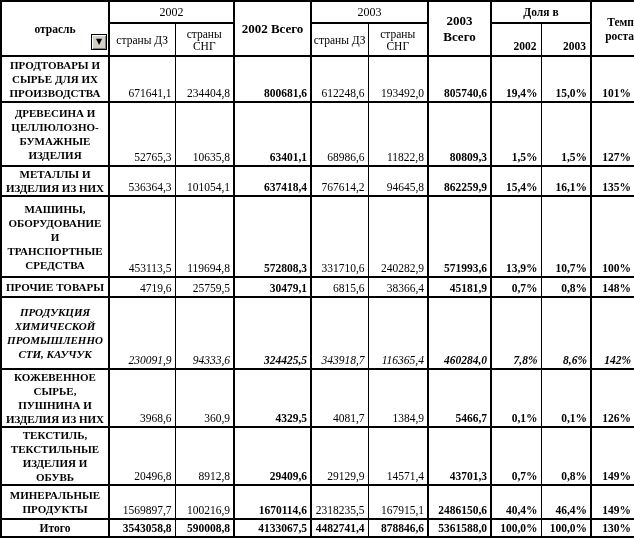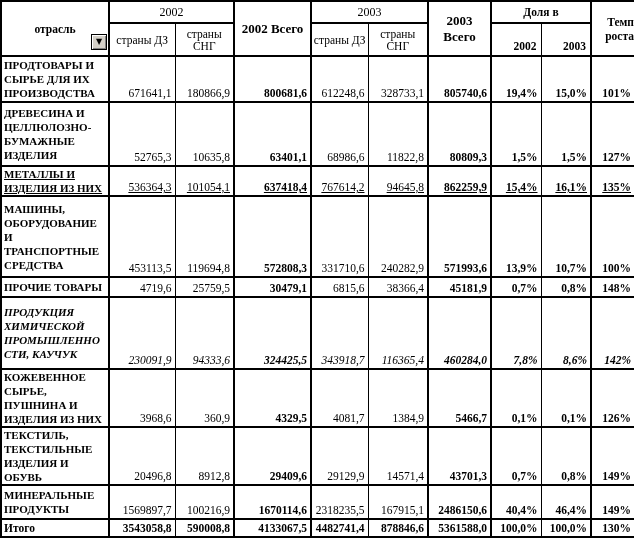--- a/index.html
+++ b/index.html
@@ -49,41 +49,41 @@
     border: 1px solid #000;
     box-shadow: inset 1px 1px 0 #ffffff, inset -1px -1px 0 #808080;
     display: flex; align-items: center; justify-content: center;
     cursor: pointer;
   }
   .dd-btn span { font-size: 8px; line-height: 8px; font-family: "DejaVu Sans", sans-serif; }
 
   
   td.lbl {
     font-weight: bold; font-size: 11px; line-height: 14px;
-    vertical-align: middle;
+    text-align: center; vertical-align: middle;
     padding: 0 2px; overflow-wrap: break-word; word-break: break-word;
   }
   td.num {
     font-size: 11.5px; text-align: right; vertical-align: bottom;
     padding: 0 3px 2px 0; white-space: nowrap;
   }
   td.b { font-weight: bold; }
   tbody td:nth-child(2), tbody td:nth-child(4), tbody td:nth-child(5),
   tbody td:nth-child(7), tbody td:nth-child(8), tbody td:nth-child(10) {
     border-left-width: 2px;
   }
   tr.total-row td { font-weight: bold; }
   tr.total-row td.lbl { font-size: 11.5px; }
 
   
   tr.hr1 { height: 22px; }
   tr.hr2 { height: 33px; }
   tr.r1 { height: 46px; }
   tr.r2 { height: 64px; }
-  tr.r3 { height: 30px; text-decoration: underline; }
+  tr.r3 { height: 30px; }
   tr.r4 { height: 81px; }
   tr.r5 { height: 20px; }
   tr.r6 { height: 72px; font-style: italic; }
   tr.r7 { height: 55px; }
   tr.r8 { height: 47px; }
   tr.r9 { height: 34px; }
   tr.r10 { height: 18px; }
 </style>
 </head>
 <body>
@@ -123,24 +123,24 @@
         <th>страны ДЗ</th>
         <th>страны СНГ</th>
         <th class="share-y">2002</th>
         <th class="share-y">2003</th>
       </tr>
     </thead>
     <tbody>
       <tr class="r1">
         <td class="lbl">ПРОДТОВАРЫ И СЫРЬЕ ДЛЯ ИХ ПРОИЗВОДСТВА</td>
         <td class="num">671641,1</td>
-        <td class="num">180866,9</td>
+        <td class="num">234404,8</td>
         <td class="num b">800681,6</td>
         <td class="num">612248,6</td>
-        <td class="num">328733,1</td>
+        <td class="num">193492,0</td>
         <td class="num b">805740,6</td>
         <td class="num b">19,4%</td>
         <td class="num b">15,0%</td>
         <td class="num b">101%</td>
       </tr>
       <tr class="r2">
         <td class="lbl">ДРЕВЕСИНА И ЦЕЛЛЮЛОЗНО-БУМАЖНЫЕ ИЗДЕЛИЯ</td>
         <td class="num">52765,3</td>
         <td class="num">10635,8</td>
         <td class="num b">63401,1</td>

